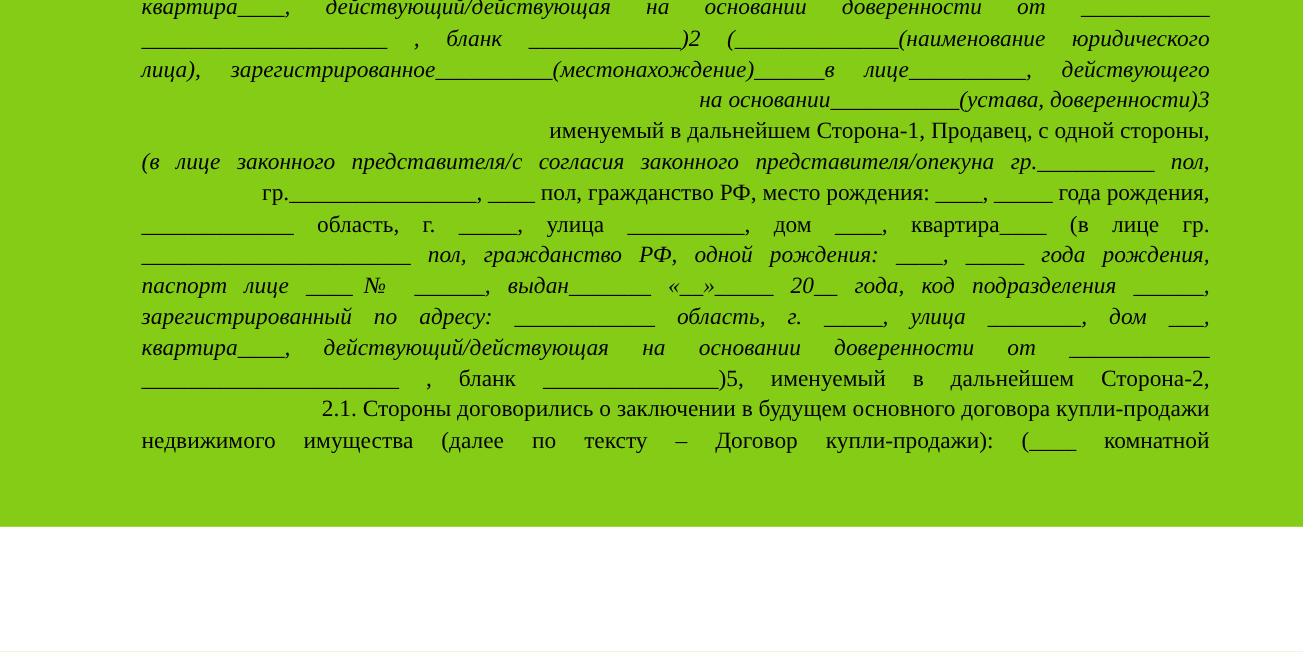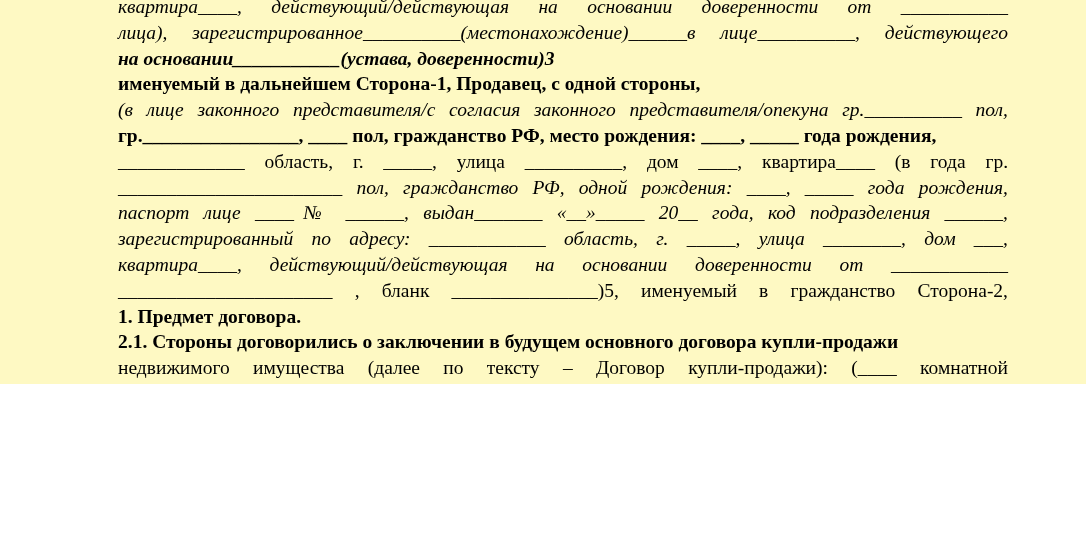--- a/index.html
+++ b/index.html
@@ -10,43 +10,42 @@
   body {
     width: 1086px;
     height: 543px;
     overflow: hidden;
     font-family: "Liberation Serif", serif;
     color: #000000;
   }
   .page {
     position: relative;
     width: 1086px;
-    height: 384px;
+    height: 439px;
     padding: 0;
     box-sizing: border-box;
-    background: #fef9c3;
+    background: #84cc16;
   }
   .doc-body {
     position: absolute;
     left: 118px;
     top: -6px;
     width: 890px;
   }
   p.line {
     margin: 0;
     padding: 0;
     font-size: 19.5px;
     line-height: 25.8px;
     text-align: justify;
     text-justify: inter-word;
     white-space: normal;
   }
   p.noj {
-    text-align: left;
-    font-weight: bold;
+    text-align: right;
   }
   .it {
     font-style: italic;
   }
   .ro {
     font-style: normal;
   }
   
   .stretch {
     text-align: justify;
@@ -57,20 +56,23 @@
 <body>
 
 <div class="page">
   <div class="doc-body">
 
     <p class="line stretch it">
       <span>квартира____, действующий/действующая на основании доверенности от ___________</span>
     </p>
 
 
+    <p class="line stretch it">
+      <span>_____________________ , бланк _____________)2 (______________(наименование юридического</span>
+    </p>
 
     <p class="line stretch it">
       <span>лица), зарегистрированное__________(местонахождение)______в лице__________, действующего</span>
     </p>
 
     <p class="line noj it">
       <span>на основании___________(устава, доверенности)3</span>
     </p>
 
     <p class="line noj ro">
@@ -81,49 +83,46 @@
       <span>(в лице законного представителя/с согласия законного представителя/опекуна гр.__________ пол,</span>
     </p>
 
     <p class="line noj ro">
       <span>гр.________________, ____ пол, гражданство РФ, место рождения: ____, _____ года рождения,</span>
     </p>
 
 
 
     <p class="line stretch ro">
-      <span>_____________ область,  г.  _____,  улица __________,  дом ____,  квартира____  (в года гр.</span>
+      <span>_____________ область,  г.  _____,  улица __________,  дом ____,  квартира____  (в лице гр.</span>
     </p>
 
     <p class="line stretch it">
       <span>_______________________ пол, гражданство РФ, одной рождения: ____, _____ года рождения,</span>
     </p>
 
     <p class="line stretch it">
       <span>паспорт лице ____№ ______, выдан_______ «__»_____ 20__ года, код подразделения ______,</span>
     </p>
 
     <p class="line stretch it">
       <span>зарегистрированный по адресу: ____________ область, г. _____, улица ________, дом ___,</span>
     </p>
 
     <p class="line stretch it">
       <span>квартира____, действующий/действующая на основании доверенности от ____________</span>
     </p>
 
 
     <p class="line stretch ro">
-      <span>______________________ , бланк _______________)5, именуемый в гражданство Сторона-2,</span>
+      <span>______________________ , бланк _______________)5, именуемый в дальнейшем Сторона-2,</span>
     </p>
 
 
 
-    <p class="line noj ro">
-      <span>1.         Предмет договора.</span>
-    </p>
 
     <p class="line noj ro">
       <span>    2.1. Стороны договорились о заключении в будущем основного договора купли-продажи</span>
     </p>
 
     <p class="line stretch ro">
       <span>недвижимого имущества (далее по тексту – Договор купли-продажи): (____ комнатной</span>
     </p>
 
   </div>

